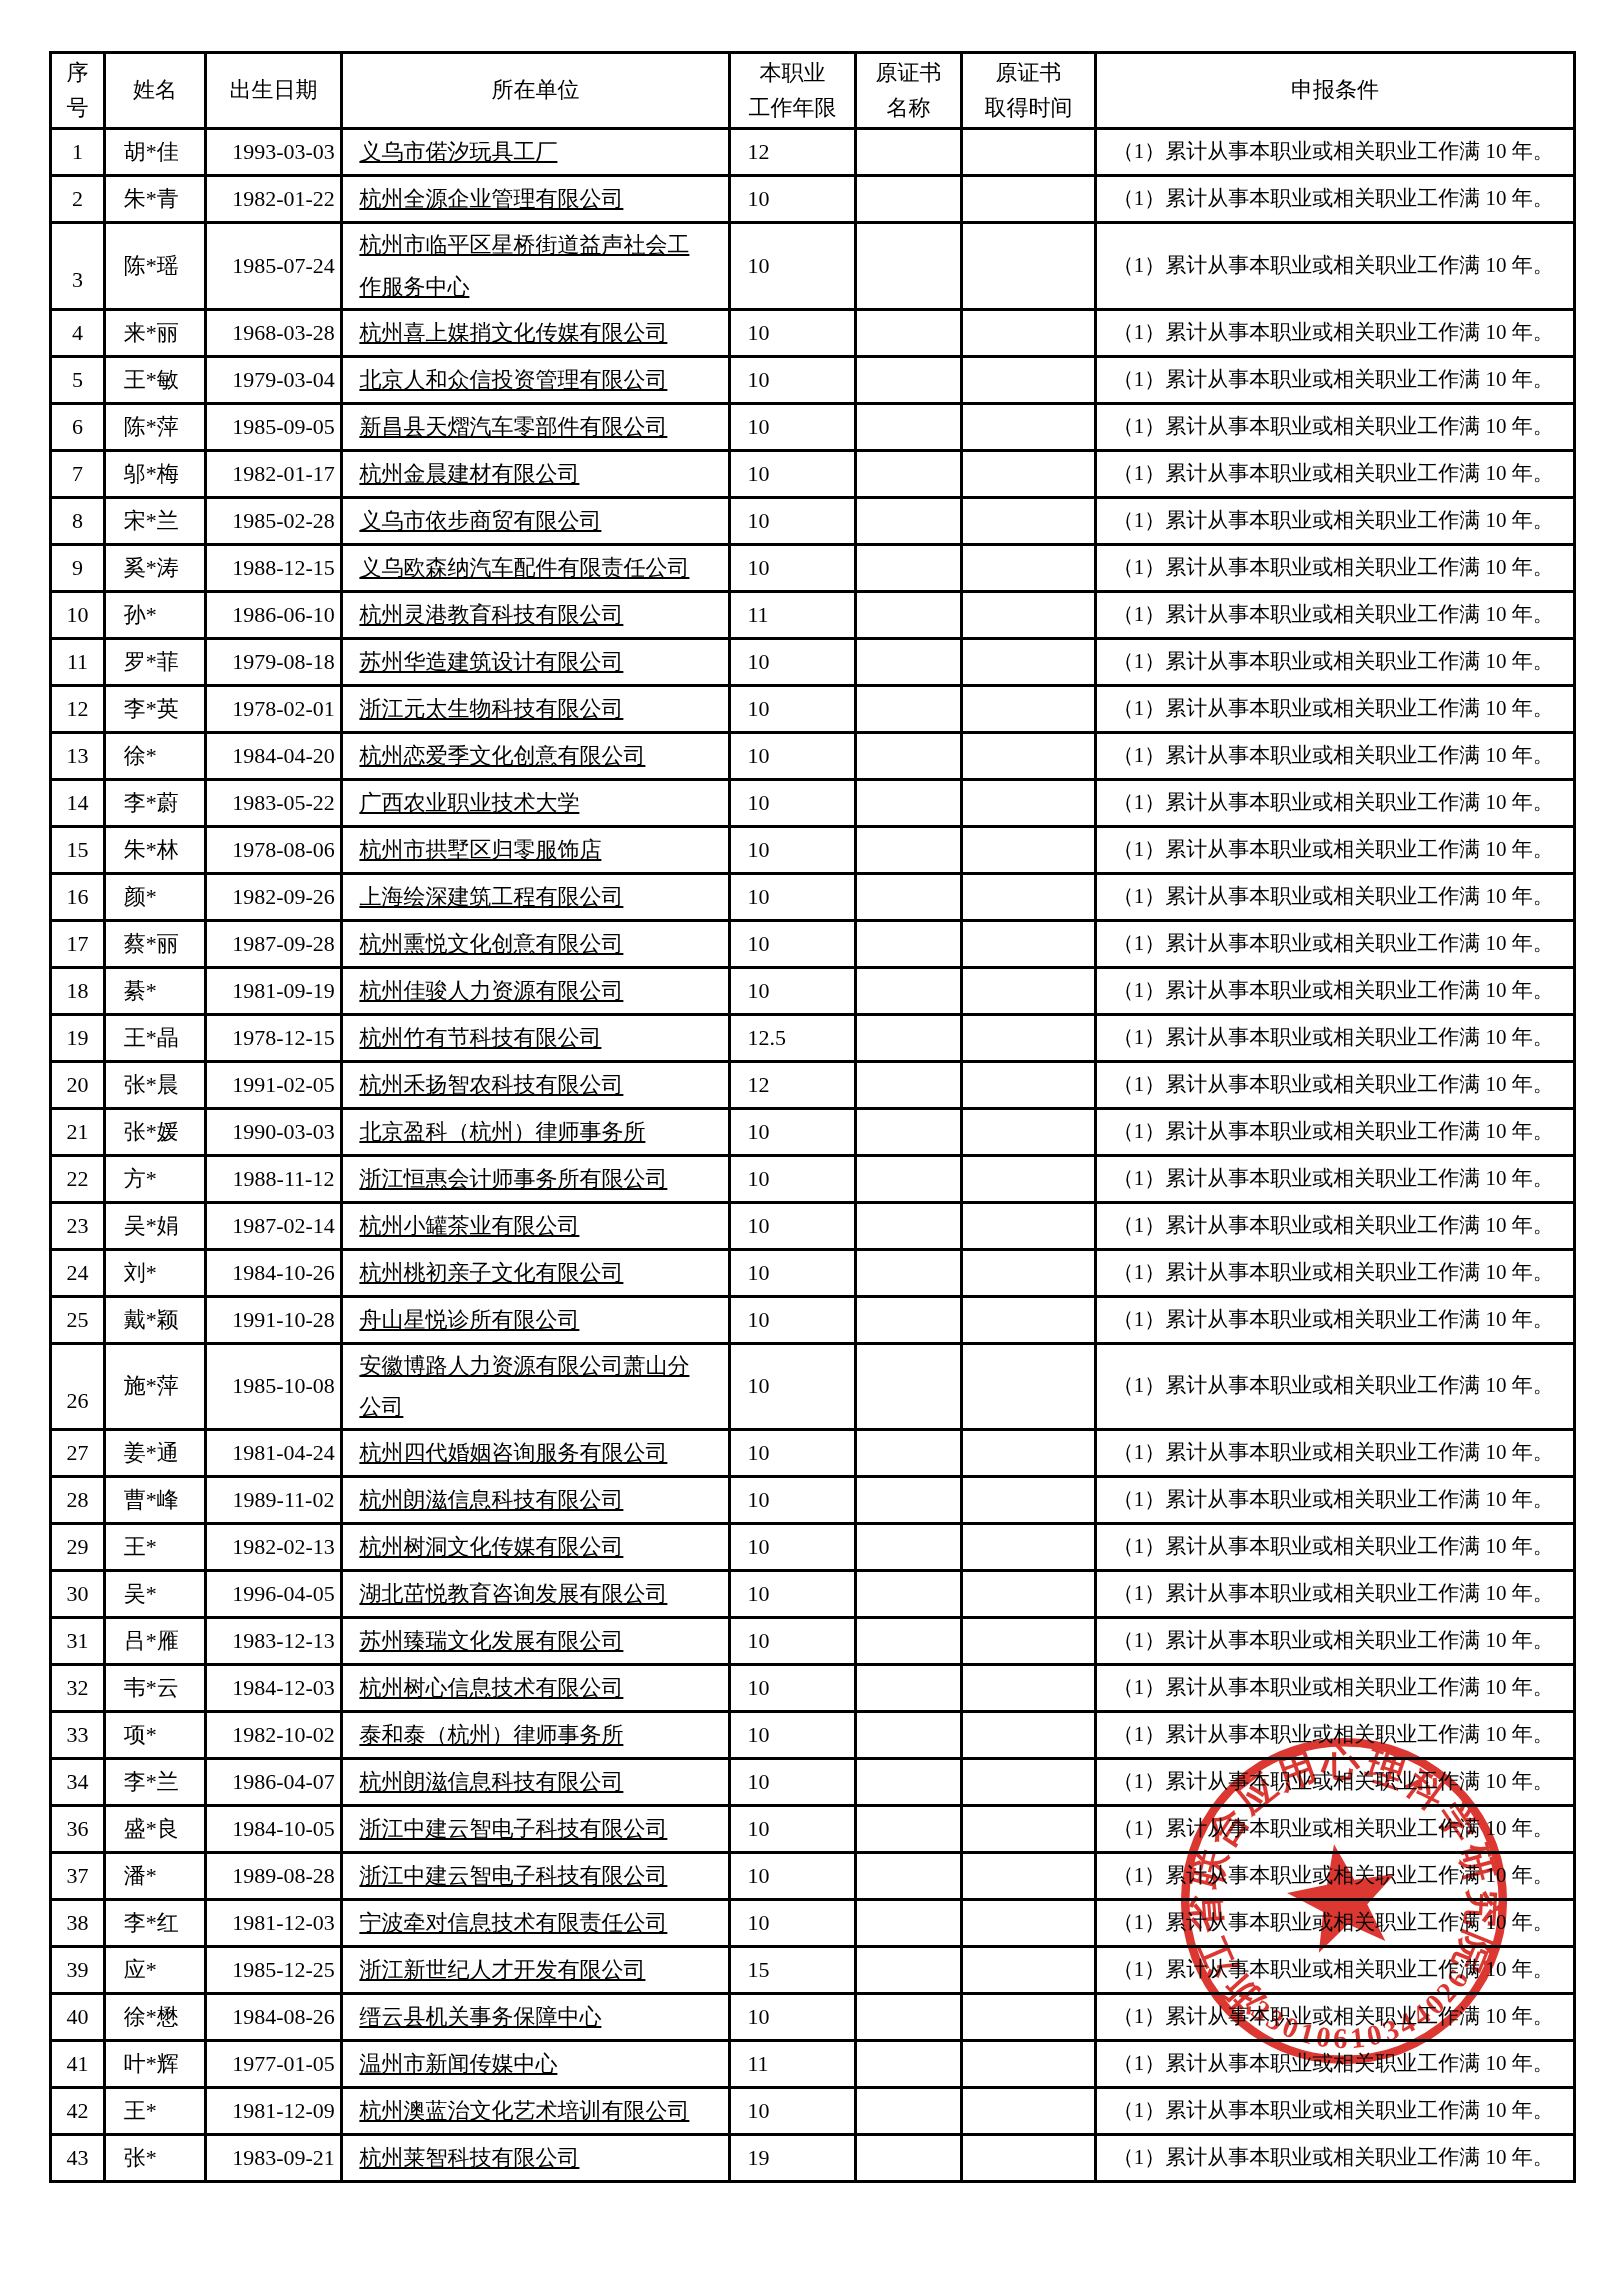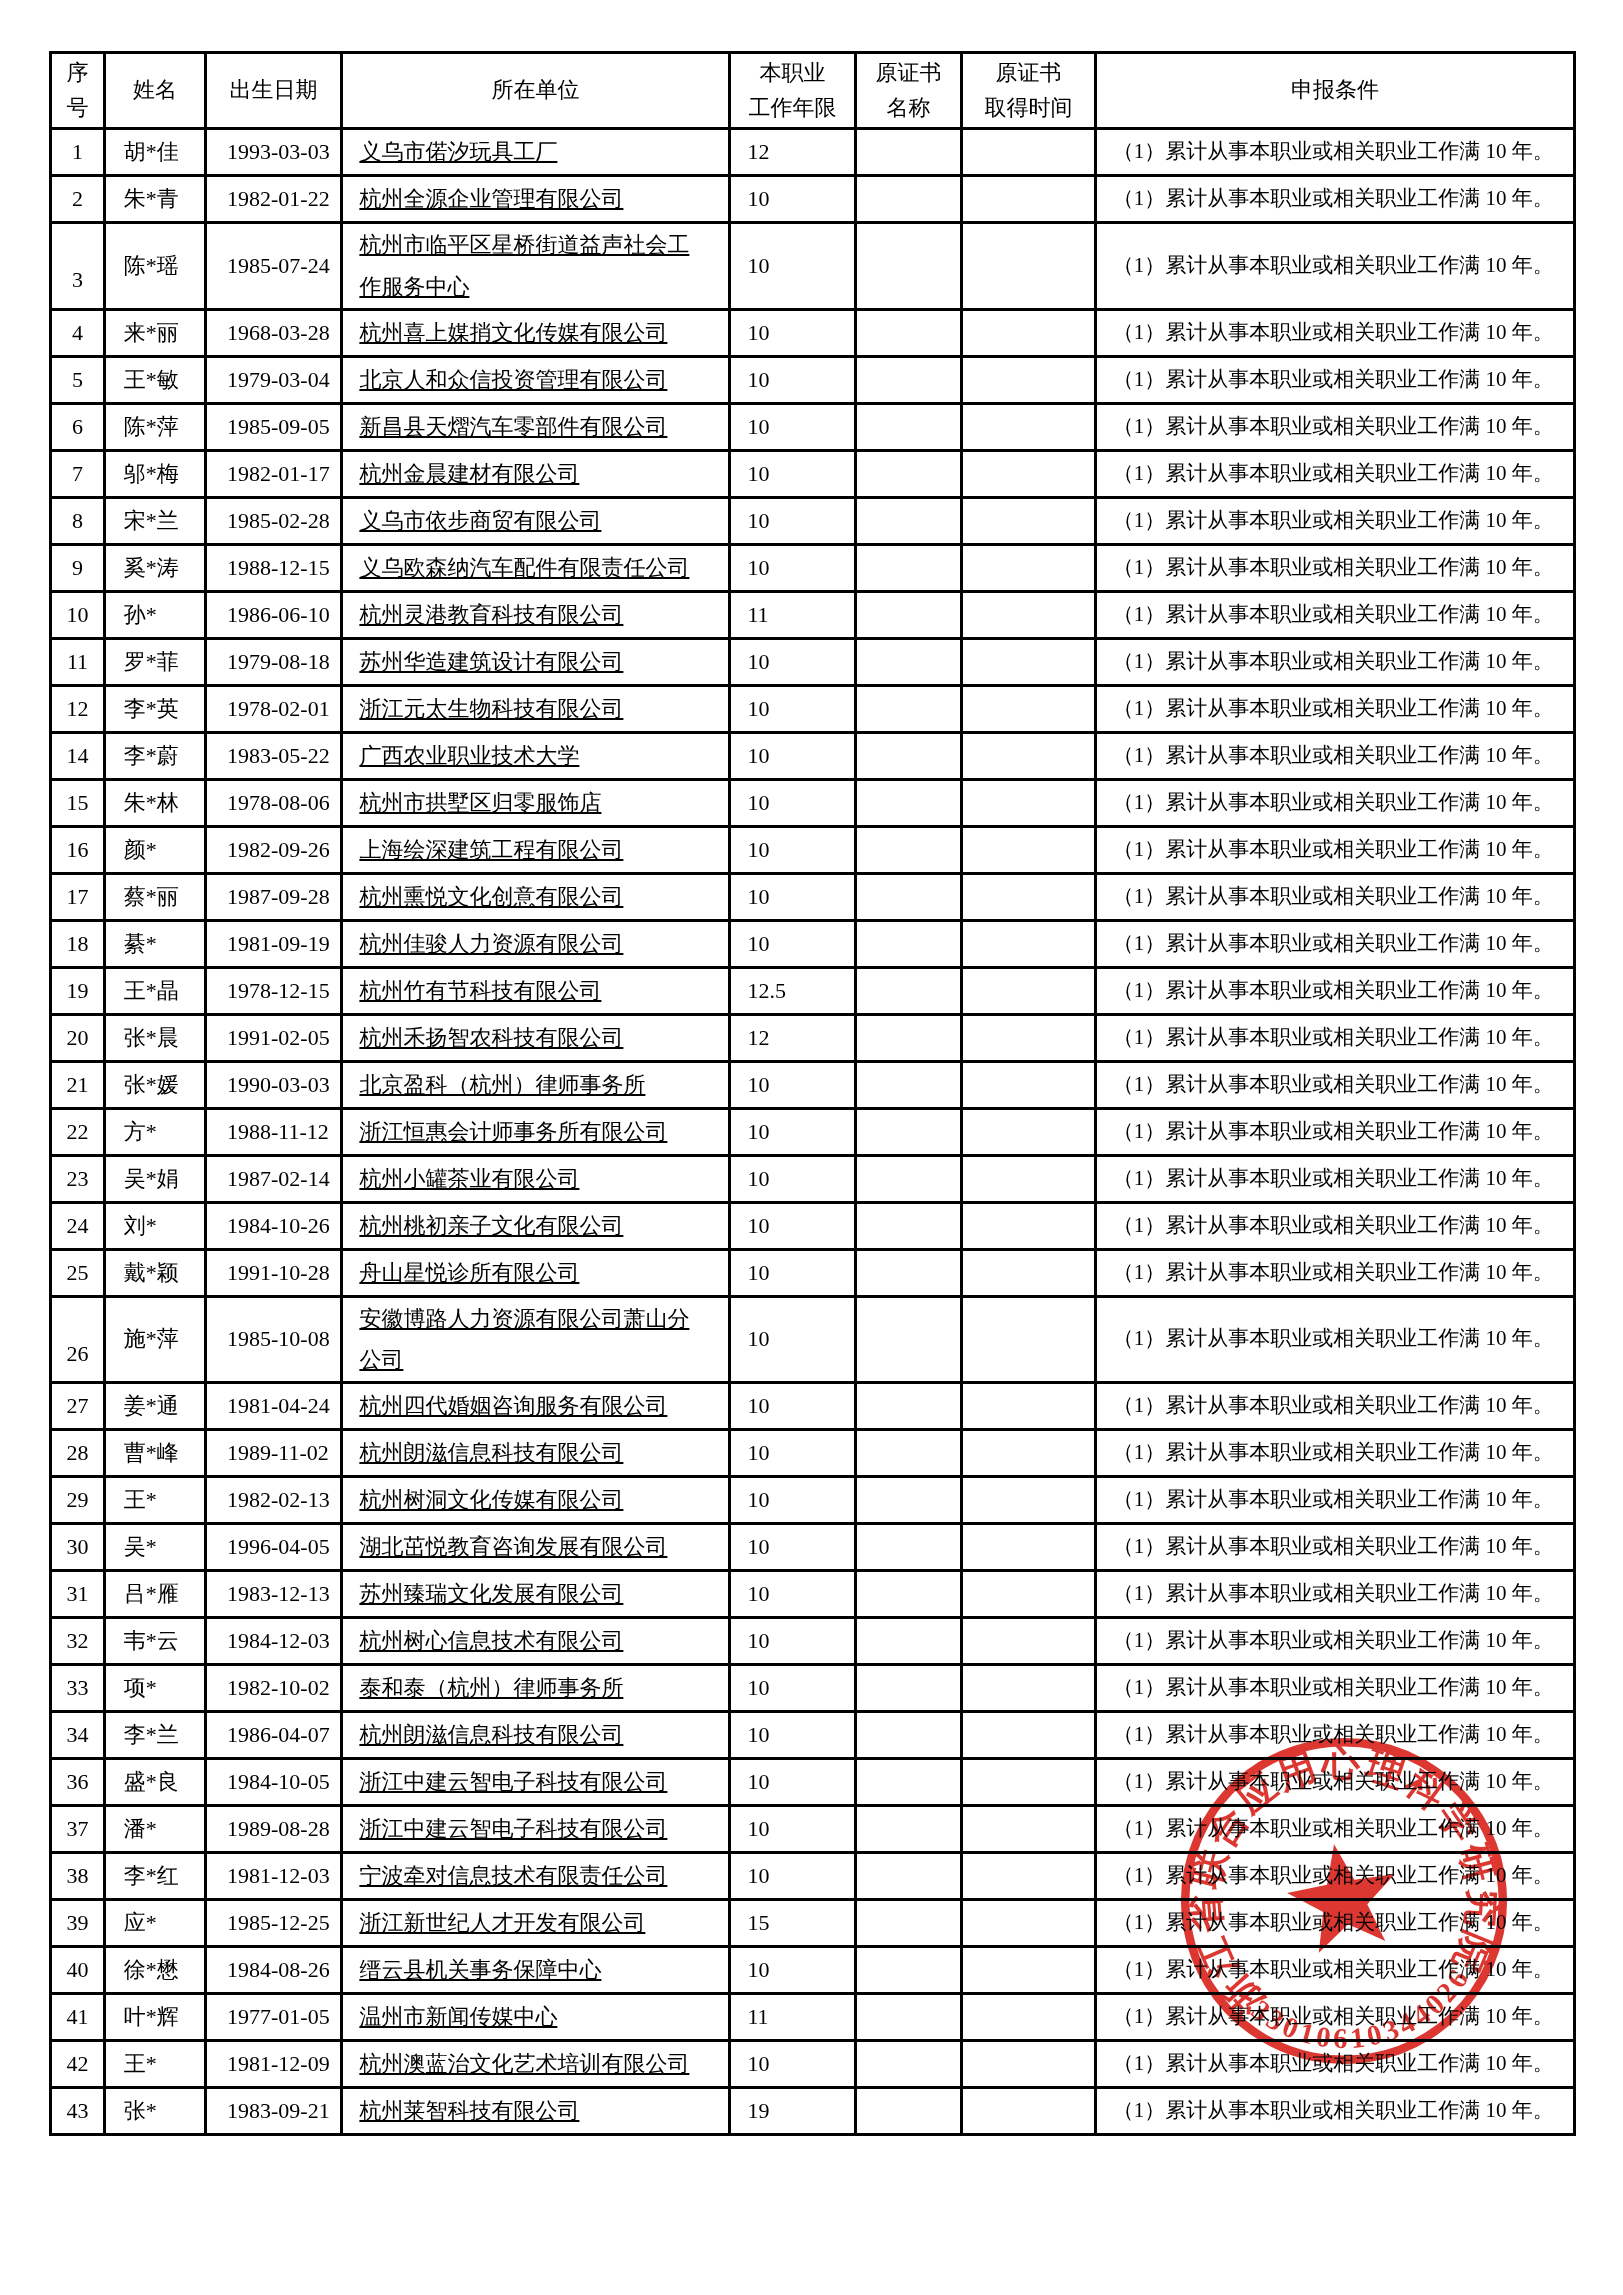--- a/index.html
+++ b/index.html
@@ -16,21 +16,21 @@
     vertical-align:middle;overflow:hidden;word-break:break-all;
   }
   th{
     text-align:center;height:73px;white-space:pre-line;line-height:1.55;
     padding:0 2.6px;
   }
   td{height:44px;line-height:1.9;padding:0;}
   td.c-no{text-align:center;}
   td.c-no.v-bottom{vertical-align:bottom;padding-bottom:6.5px;}
   td.c-name{padding-left:17.7px;}
-  td.c-birth{padding-left:20px;white-space:nowrap;}
+  td.c-birth{padding-left:20px;white-space:nowrap;text-align:center;}
   td.c-unit{padding-left:16.4px;padding-right:18px;text-decoration:underline;}
   td.c-years{padding-left:16.4px;white-space:nowrap;}
   td.c-cond{padding-left:15.7px;padding-right:2.6px;white-space:nowrap;font-size:21px;margin-top:40px;}
   .stamp-svg{
     position:absolute;left:1161px;top:1718px;width:366px;height:366px;
     mix-blend-mode:multiply;opacity:0.92;pointer-events:none;
   }
 </style>
 </head>
 <body>
@@ -178,20 +178,30 @@
           <td class="c-no">12</td>
           <td class="c-name">李*英</td>
           <td class="c-birth">1978-02-01</td>
           <td class="c-unit">浙江元太生物科技有限公司</td>
           <td class="c-years">10</td>
           <td class="c-cert"></td>
           <td class="c-cert"></td>
           <td class="c-cond">（1）累计从事本职业或相关职业工作满 10 年。</td>
         </tr>
         <tr>
+          <td class="c-no">13</td>
+          <td class="c-name">徐*</td>
+          <td class="c-birth">1984-04-20</td>
+          <td class="c-unit">杭州恋爱季文化创意有限公司</td>
+          <td class="c-years">10</td>
+          <td class="c-cert"></td>
+          <td class="c-cert"></td>
+          <td class="c-cond">（1）累计从事本职业或相关职业工作满 10 年。</td>
+        </tr>
+        <tr>
           <td class="c-no">14</td>
           <td class="c-name">李*蔚</td>
           <td class="c-birth">1983-05-22</td>
           <td class="c-unit">广西农业职业技术大学</td>
           <td class="c-years">10</td>
           <td class="c-cert"></td>
           <td class="c-cert"></td>
           <td class="c-cond">（1）累计从事本职业或相关职业工作满 10 年。</td>
         </tr>
         <tr>

